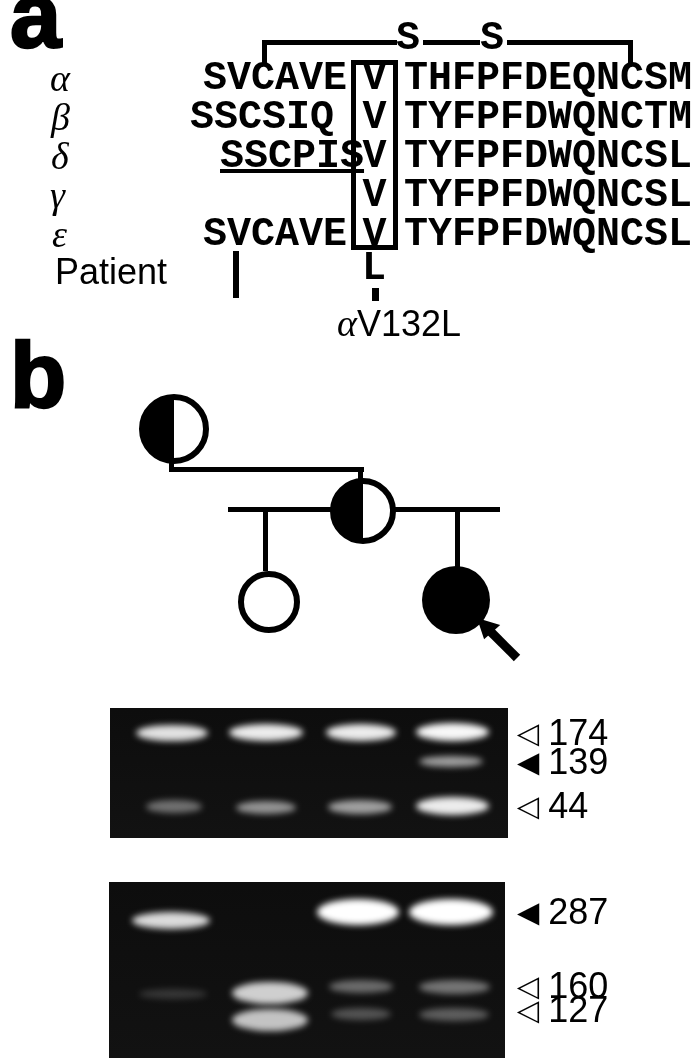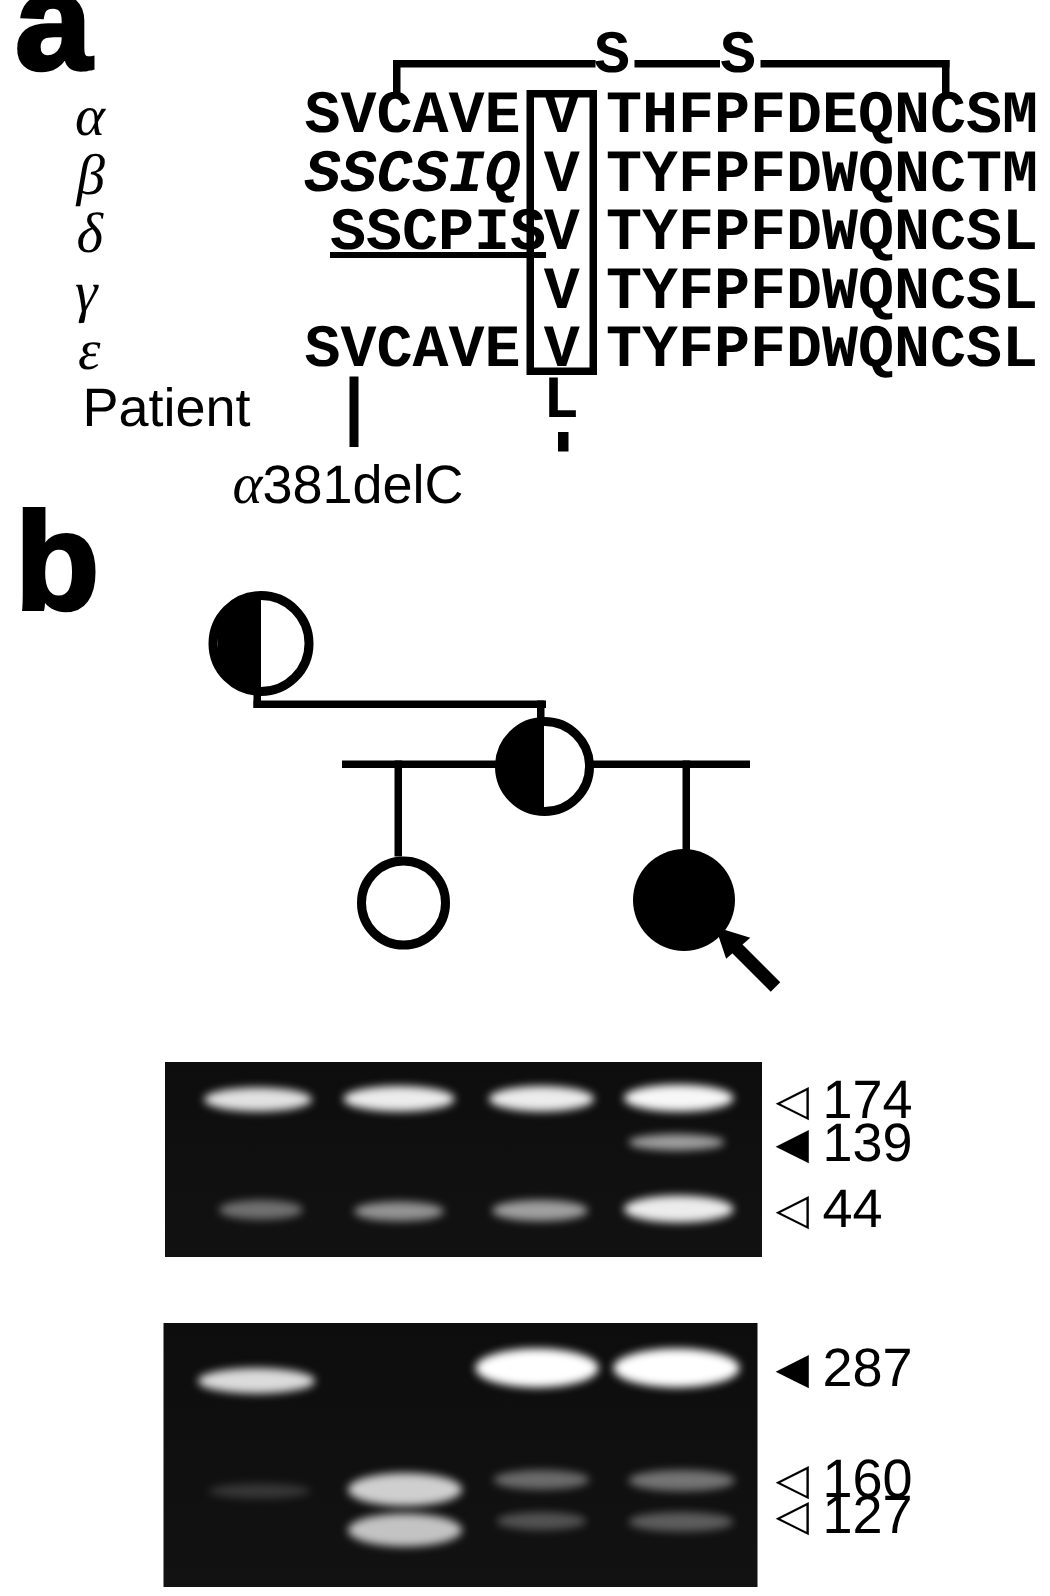--- a/index.html
+++ b/index.html
@@ -47,21 +47,21 @@
   <div class="abs mono" style="left:480px;top:24px;line-height:30px;">S</div>
 
   <div class="seqrow" style="top:59px;">
     <span class="abs greek" style="left:50px;">α</span>
     <span class="abs mono" style="left:203px;">SVCAVE</span>
     <span class="abs mono" style="left:356px;width:37px;text-align:center;">V</span>
     <span class="abs mono" style="left:404px;">THFPFDEQNCSM</span>
   </div>
   <div class="seqrow" style="top:98px;">
     <span class="abs greek" style="left:51px;">β</span>
-    <span class="abs mono" style="left:203px;font-style:italic;">SSCSIQ</span>
+    <span class="abs mono" style="left:190px;">SSCSIQ</span>
     <span class="abs mono" style="left:356px;width:37px;text-align:center;">V</span>
     <span class="abs mono" style="left:404px;">TYFPFDWQNCTM</span>
   </div>
   <div class="seqrow" style="top:137px;">
     <span class="abs greek" style="left:51px;">δ</span>
     <span class="abs mono" style="left:220px;text-decoration:underline;">SSCPIS</span>
     <span class="abs mono" style="left:356px;width:37px;text-align:center;">V</span>
     <span class="abs mono" style="left:404px;">TYFPFDWQNCSL</span>
   </div>
   <div class="seqrow" style="top:176px;">
@@ -76,21 +76,21 @@
     <span class="abs mono" style="left:404px;">TYFPFDWQNCSL</span>
   </div>
 
   <div class="abs vbox" style="left:351px;top:60px;width:37px;height:180px;"></div>
 
   <div class="abs sans-big" style="left:55px;top:252px;">Patient</div>
   <div class="abs blk" style="left:233px;top:251px;width:6px;height:47px;"></div>
   <div class="abs mono" style="left:362px;top:254px;line-height:30px;">L</div>
   <div class="abs blk" style="left:372px;top:288px;width:7px;height:13px;"></div>
 
-  <div class="abs sans-big" style="left:155px;top:303px;"><span class="alpha-sym">α</span><span>381delC</span></div>
+  <div class="abs sans-big" style="left:337px;top:303px;"><span class="alpha-sym">α</span><span>V132L</span></div>
 
   <div class="abs panel-letter" style="left:10px;top:329px;">b</div>
 
   <div class="abs blk" style="left:169px;top:456px;width:5px;height:16px;"></div>
   <div class="abs blk" style="left:169px;top:467px;width:195px;height:5px;"></div>
   <div class="abs blk" style="left:358px;top:467px;width:5px;height:13px;"></div>
   <div class="abs blk" style="left:228px;top:507px;width:272px;height:5px;"></div>
   <div class="abs blk" style="left:263px;top:507px;width:5px;height:64px;"></div>
   <div class="abs blk" style="left:455px;top:507px;width:5px;height:63px;"></div>
 

